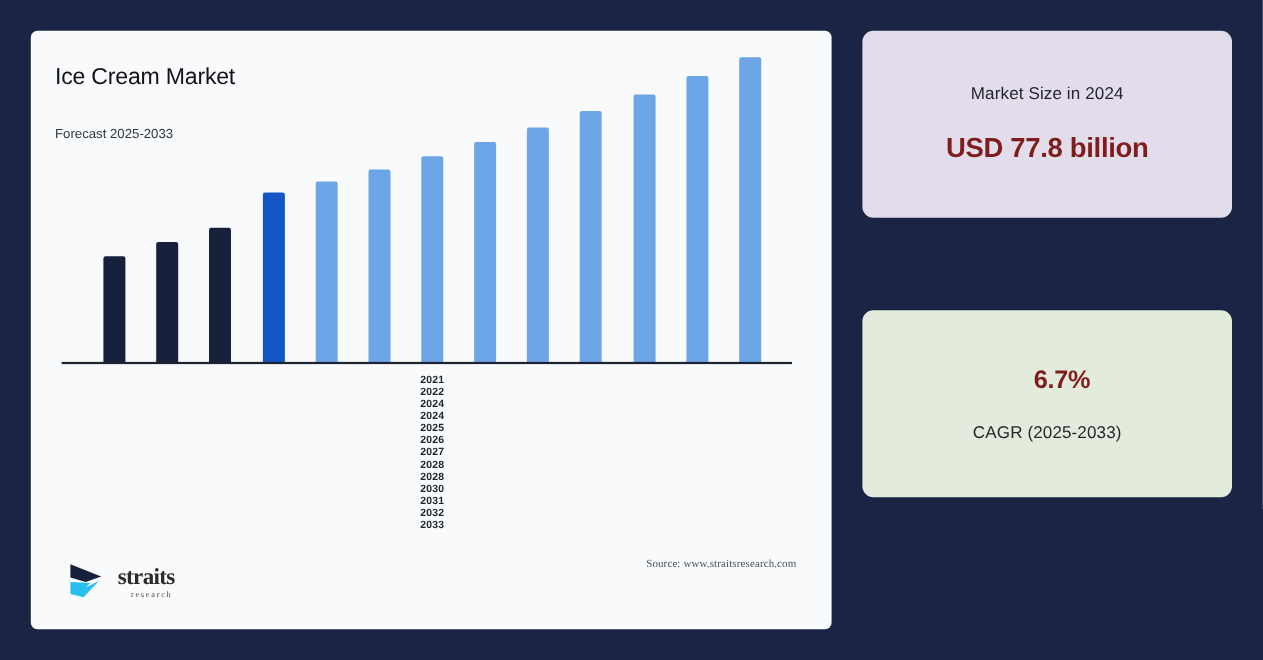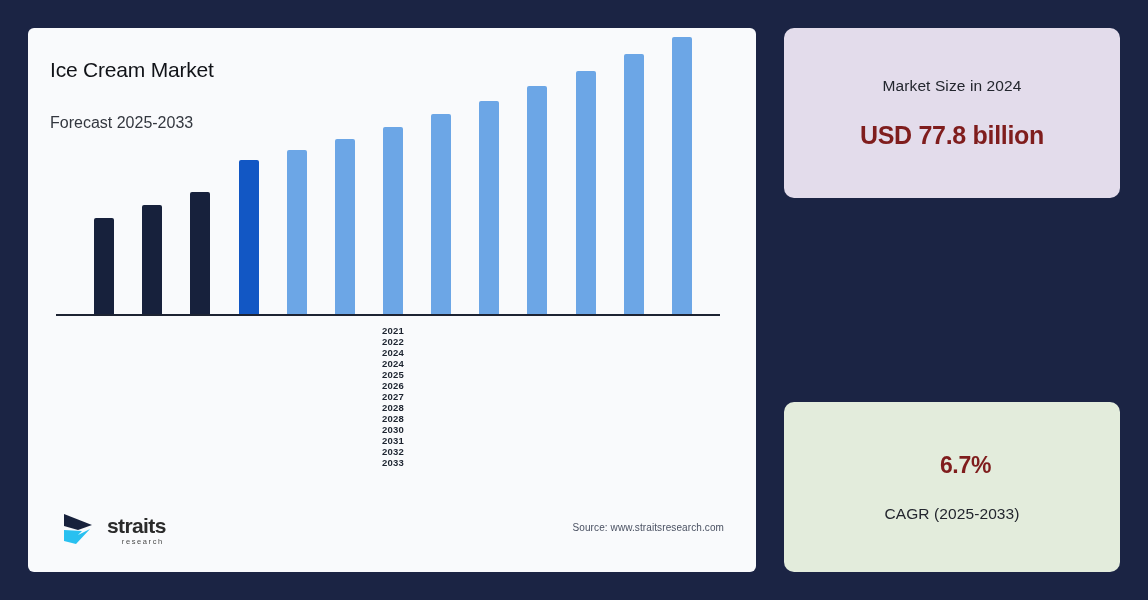--- a/index.html
+++ b/index.html
@@ -33,21 +33,21 @@
 
   .chart-title {
     font-size: 21px;
     font-weight: normal;
     color: #111318;
     letter-spacing: -0.2px;
     margin: 8px 0 0 2px;
   }
 
   .chart-subtitle {
-    font-size: 16px;
+    font-size: 12px;
     color: #33373f;
     margin: 32px 0 0 2px;
   }
 
   .plot-area {
     position: relative;
     flex: 1;
     margin-top: 4px;
   }
 
@@ -97,24 +97,25 @@
     flex: 1;
     text-align: center;
     font-size: 9.5px;
     font-weight: bold;
     color: #1d2430;
     letter-spacing: 0.2px;
   }
 
   .panel-footer {
     display: flex;
-    align-items: center;
-    justify-content: space-between;
-    margin-top: 40px;
+    align-items: flex-start;
+    justify-content: space-between;
+    margin-top: 24px;
     padding: 0 8px 4px 10px;
+    font-family: Liberation Serif, serif;
   }
 
   .logo {
     display: flex;
     align-items: center;
     gap: 7px;
   }
 
   .logo-text {
     display: flex;
@@ -142,21 +143,21 @@
   .source-text {
     font-size: 10px;
     color: #4a5162;
     letter-spacing: 0.1px;
     padding-bottom: 6px;
   }
 
   
   .cards {
     width: 336px;
-    height: 544px;
+    height: 424px;
     display: flex;
     flex-direction: column;
     justify-content: space-between;
   }
 
   .card {
     height: 170px;
     border-radius: 10px;
     display: flex;
     flex-direction: column;

